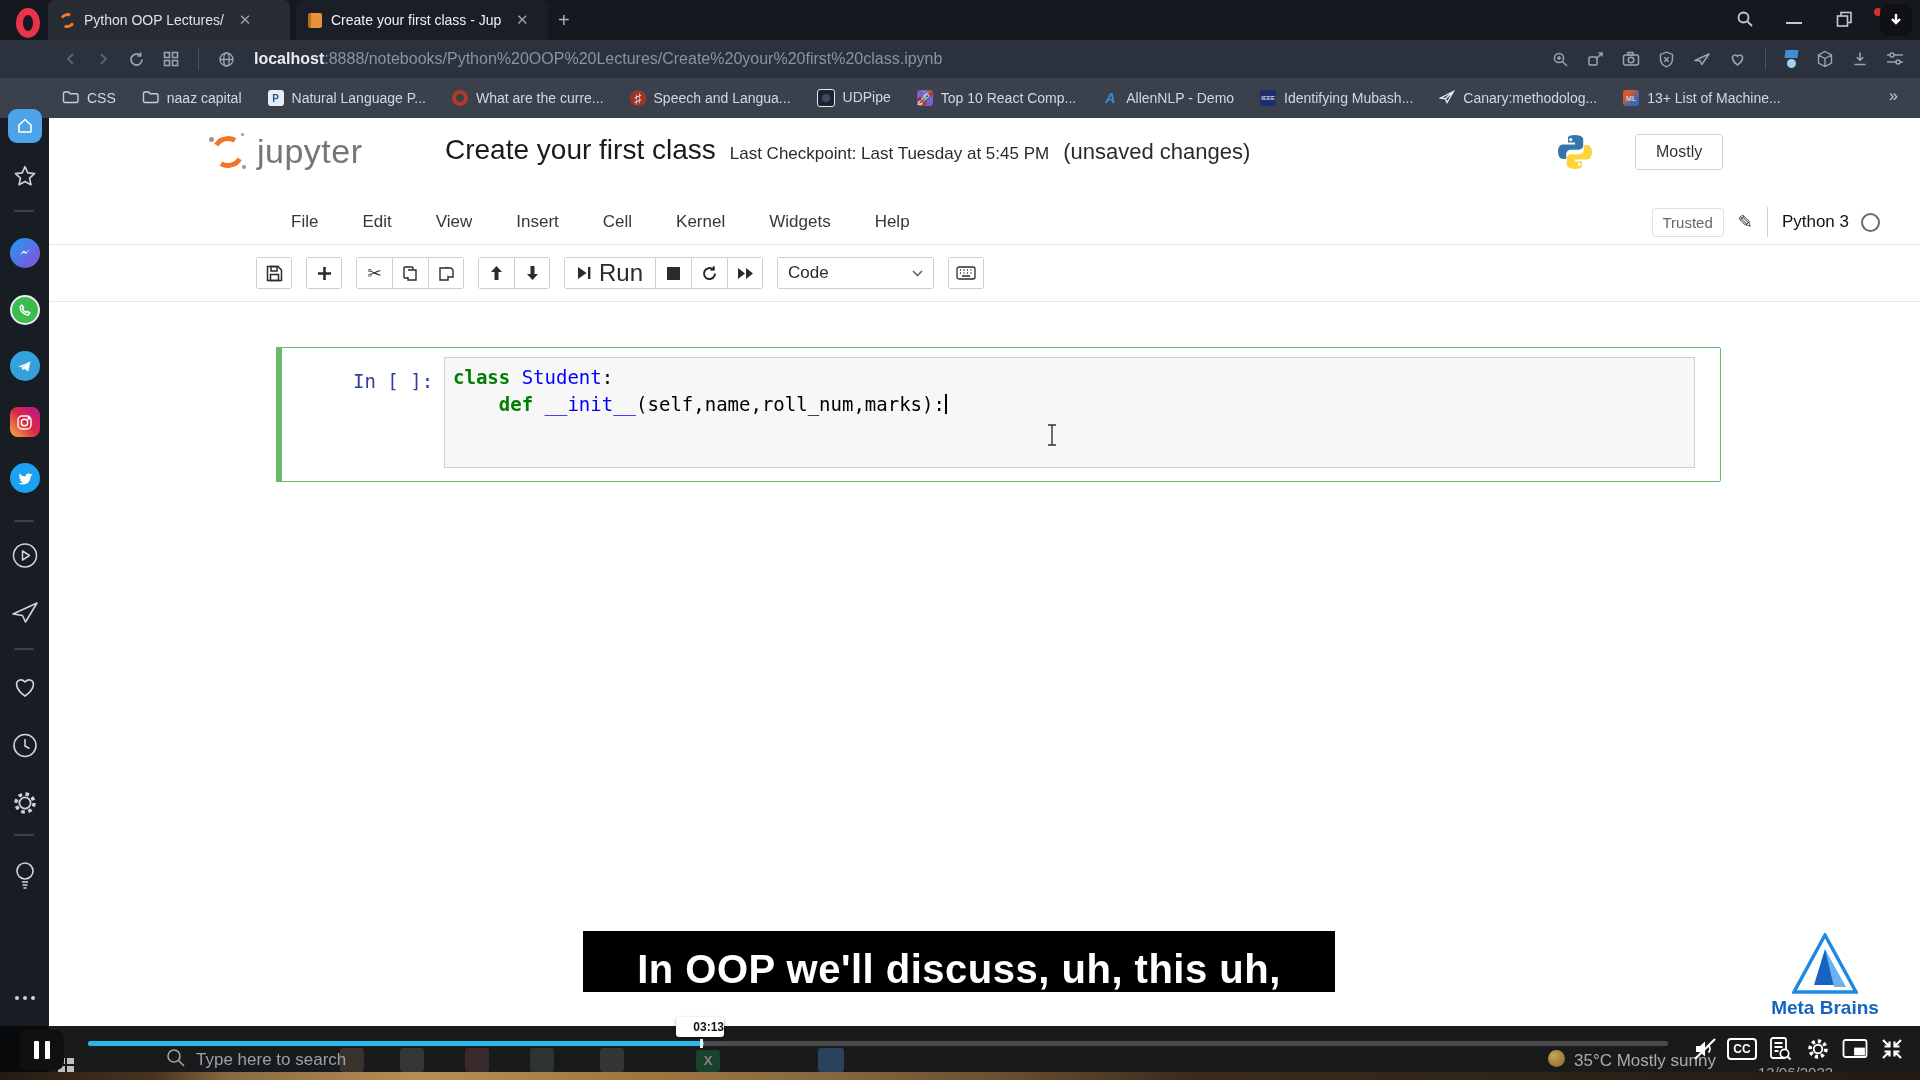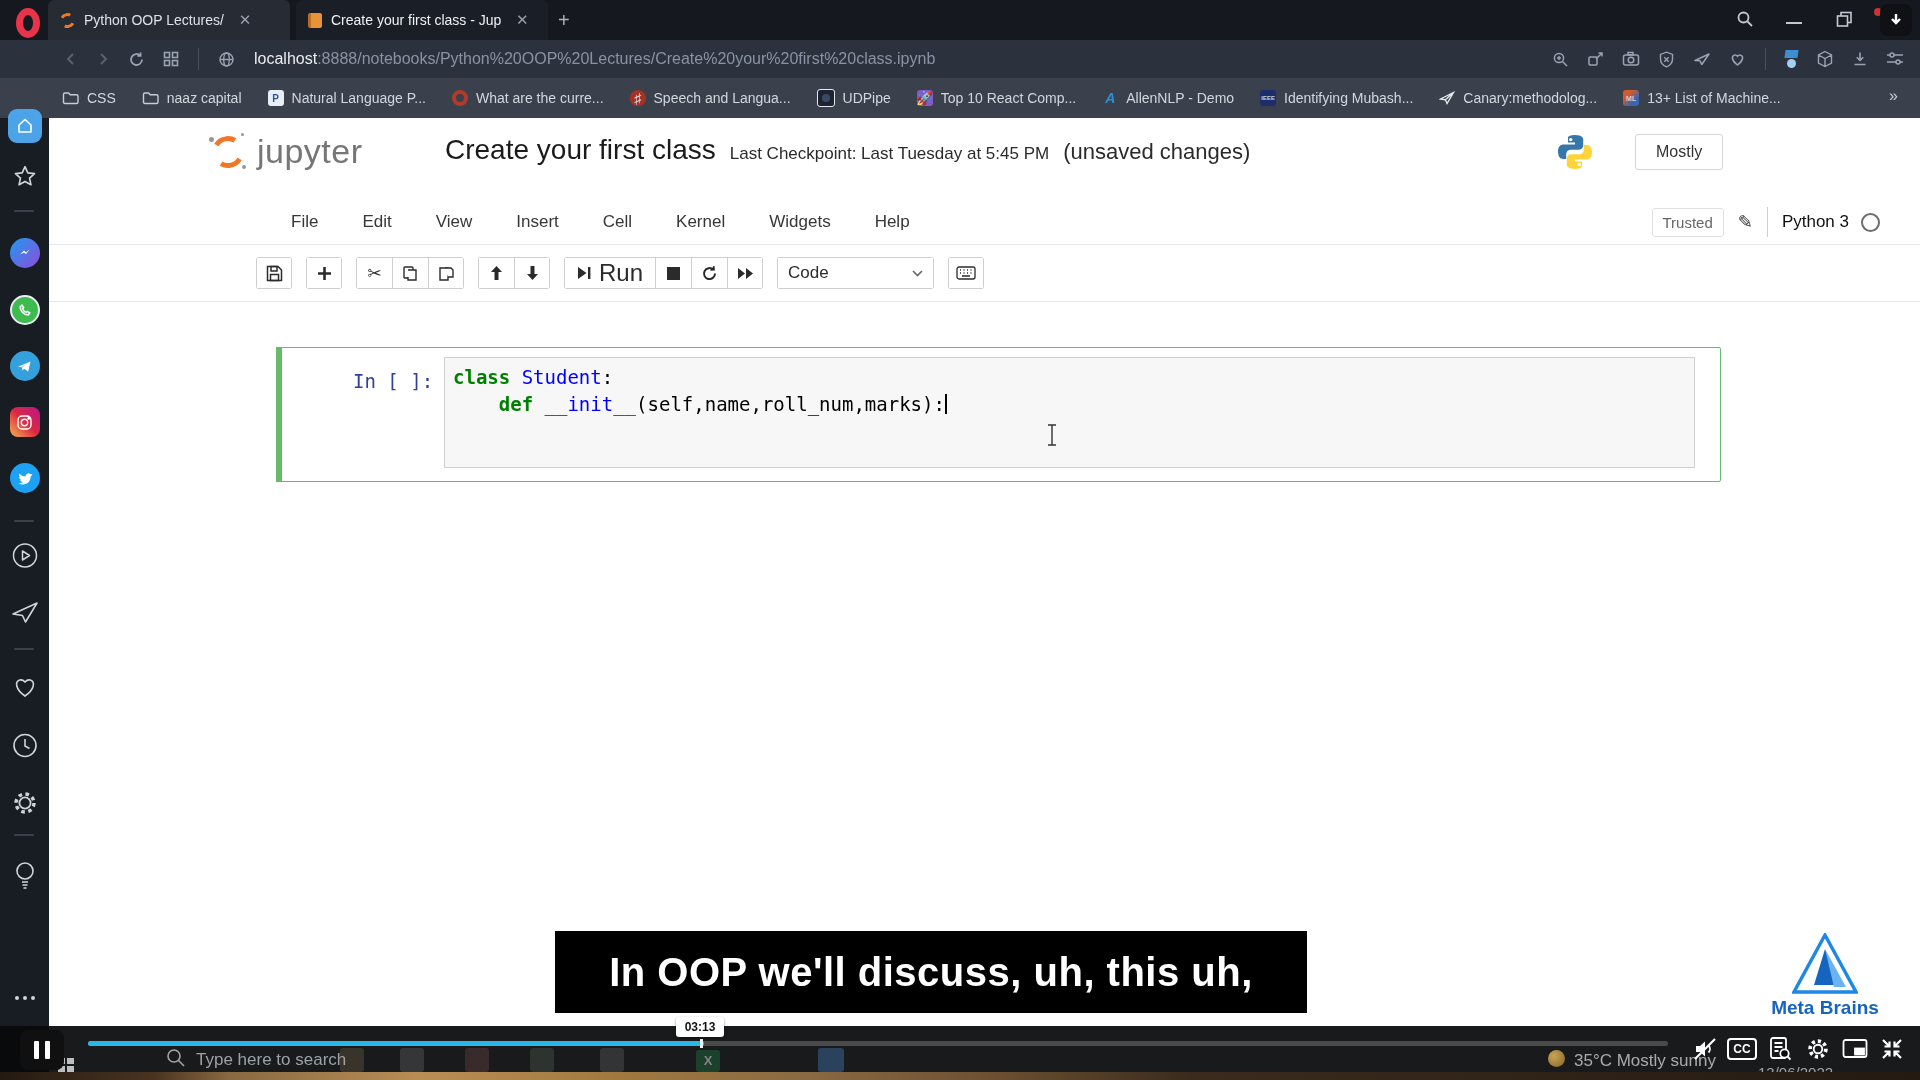--- a/index.html
+++ b/index.html
@@ -9,40 +9,40 @@
   svg{display:block}
   
   #tabbar{position:absolute;left:0;top:0;width:1920px;height:40px;background:#15181e}
   .tab{position:absolute;top:0;height:40px;display:flex;align-items:center;gap:9px;padding:12px 12px;box-sizing:border-box}
   .tab-label{font-size:14px;color:#dde1e8;white-space:nowrap;overflow:hidden;max-width:170px}
   .tab-close{color:#9aa1ad;font-size:15px;margin-left:6px}
   #addressbar{position:absolute;left:0;top:40px;width:1920px;height:38px;background:#2c323d;display:flex;align-items:center}
   .nav-ic{color:#9aa3b2;margin:0 9px}
   .nav-ic.dim{color:#59616f}
   #urltext{font-size:16px;color:#8a93a3;margin-left:10px;white-space:nowrap}
-  #urltext b{color:#e9ecf1;font-weight:normal}
+  #urltext b{color:#e9ecf1;font-weight:bold}
   #bookmarksbar{position:absolute;left:0;top:78px;width:1920px;height:40px;background:#3a414d;display:flex;align-items:center;padding-left:62px;box-sizing:border-box}
-  .bm{display:flex;align-items:center;gap:8px;margin-right:26px;white-space:nowrap}
+  .bm{display:flex;gap:8px;margin-right:26px;white-space:nowrap}
   .bm span{font-size:14px;color:#d2d7df}
   .fav{width:16px;height:16px;border-radius:3px;display:flex;align-items:center;justify-content:center;font-size:9px;font-weight:bold;color:#fff;flex:0 0 auto}
   
   #sidebar{position:absolute;left:0;top:118px;width:49px;height:962px;background:#181c23}
   .sb{position:absolute;left:50%;transform:translateX(-50%)}
   .sb-div{position:absolute;left:14px;width:20px;height:2px;background:#3a414d;border-radius:1px}
   
   #page{position:absolute;left:49px;top:118px;width:1703px;height:962px;background:#fff}
   .menu-item{font-size:17px;color:#373737;margin-right:44px}
   .tb-btn{height:32px;min-width:36px;background:#fff;border:1px solid #cfcfcf;display:flex;align-items:center;justify-content:center;box-sizing:border-box;color:#2b2b2b}
   .tb-group{display:flex;margin-right:14px;border-radius:3px;overflow:hidden}
   .tb-group .tb-btn{border-right-width:0}
   .tb-group .tb-btn:last-child{border-right-width:1px}
   .code{font-family:"DejaVu Sans Mono","Liberation Mono",monospace;font-size:19px;line-height:27px;white-space:pre}
   .kw{color:#008000;font-weight:bold}.nm{color:#0000ff}
   
-  #caption{position:absolute;left:555px;top:931px;width:752px;height:82px;display:flex;align-items:center;justify-content:center}
+  #caption{position:absolute;left:583px;top:931px;width:752px;height:61px;display:flex;align-items:flex-end;justify-content:center}
   #caption span{font-size:40px;font-weight:bold;letter-spacing:.5px}
   #videobar{position:absolute;left:0;top:1026px;width:1920px;height:46px;background:rgba(8,9,10,.93)}
   .vic{position:absolute;top:7px;width:32px;height:32px;display:flex;align-items:center;justify-content:center}
   .ghost{position:absolute;border-radius:3px;opacity:.18}
   #wallstrip{position:absolute;left:0;top:1072px;width:1920px;height:8px;
     background:linear-gradient(90deg,#241a12 0%,#49331f 8%,#8a6a42 12%,#b98e55 22%,#a1793f 32%,#8a6a42 42%,#6b4f30 52%,#3a2b1d 62%,#241a12 100%)}
 </style>
 </head>
 <body>
 
@@ -501,21 +501,21 @@
     <span class="abs" style="left:1758px;top:38px;font-size:15px;color:#bdbdbd;opacity:.85">13/06/2022</span>
 
     <div class="abs" style="left:20px;top:4px;width:44px;height:40px;background:#101010;border-radius:8px;display:flex;align-items:center;justify-content:center;gap:6px">
       <span style="width:5px;height:18px;background:#fff;border-radius:1px"></span>
       <span style="width:5px;height:18px;background:#fff;border-radius:1px"></span>
     </div>
     <div class="abs" style="left:88px;top:15px;width:1580px;height:5px;background:#4a4a4a;border-radius:3px">
       <div id="progressfill" style="height:5px;width:39%;background:#29b7ea;border-radius:3px"></div>
     </div>
     <div class="abs" style="left:700px;top:13px;width:3px;height:9px;background:#e8f7ff"></div>
-    <div class="abs" style="left:676px;top:-9px;width:48px;height:20px;background:#fff;border-radius:3px;text-align:center;font-size:12px;font-weight:bold;color:#111;line-height:20px;box-shadow:0 1px 3px rgba(0,0,0,.4)">03:13</div>
+    <div class="abs" style="left:676px;top:-9px;width:48px;height:20px;background:#fff;border-radius:3px;text-align:right;font-size:12px;font-weight:bold;color:#111;line-height:20px;box-shadow:0 1px 3px rgba(0,0,0,.4)">03:13</div>
 
     <div class="vic" style="left:1689px">
       <svg width="26" height="26" viewBox="0 0 26 26">
           <path d="M4 10 H8 L13 5.5 V20.5 L8 16 H4 Z" fill="#fff"></path>
           <path d="M16.5 9.5 a5 5 0 0 1 0 7" stroke="#fff" stroke-width="1.8" fill="none"></path>
           <line x1="3" y1="23" x2="23" y2="3" stroke="#fff" stroke-width="2.2"></line>
         </svg>
       </div>
     <div class="vic" style="left:1726px">
       <span style="border:2px solid #fff;border-radius:4px;padding:2px 4px;font-size:12px;font-weight:bold;color:#fff">CC</span>

